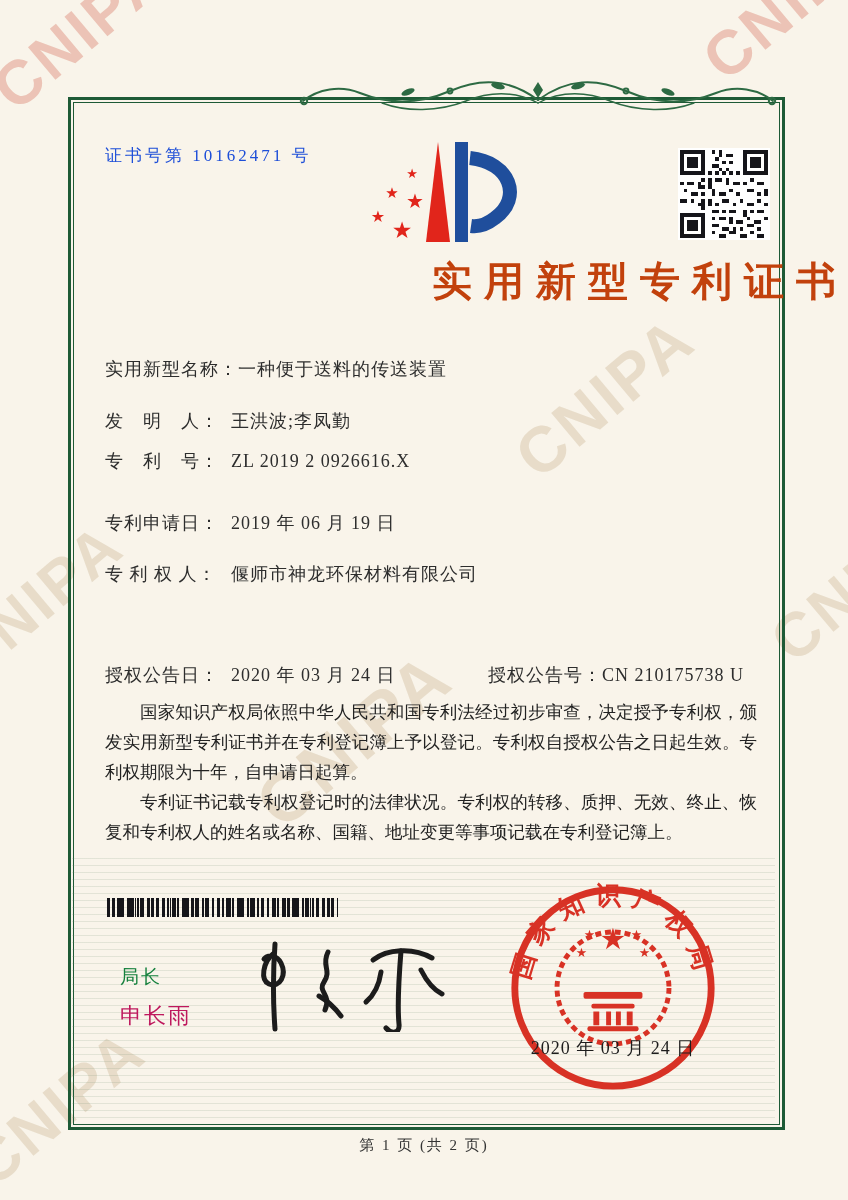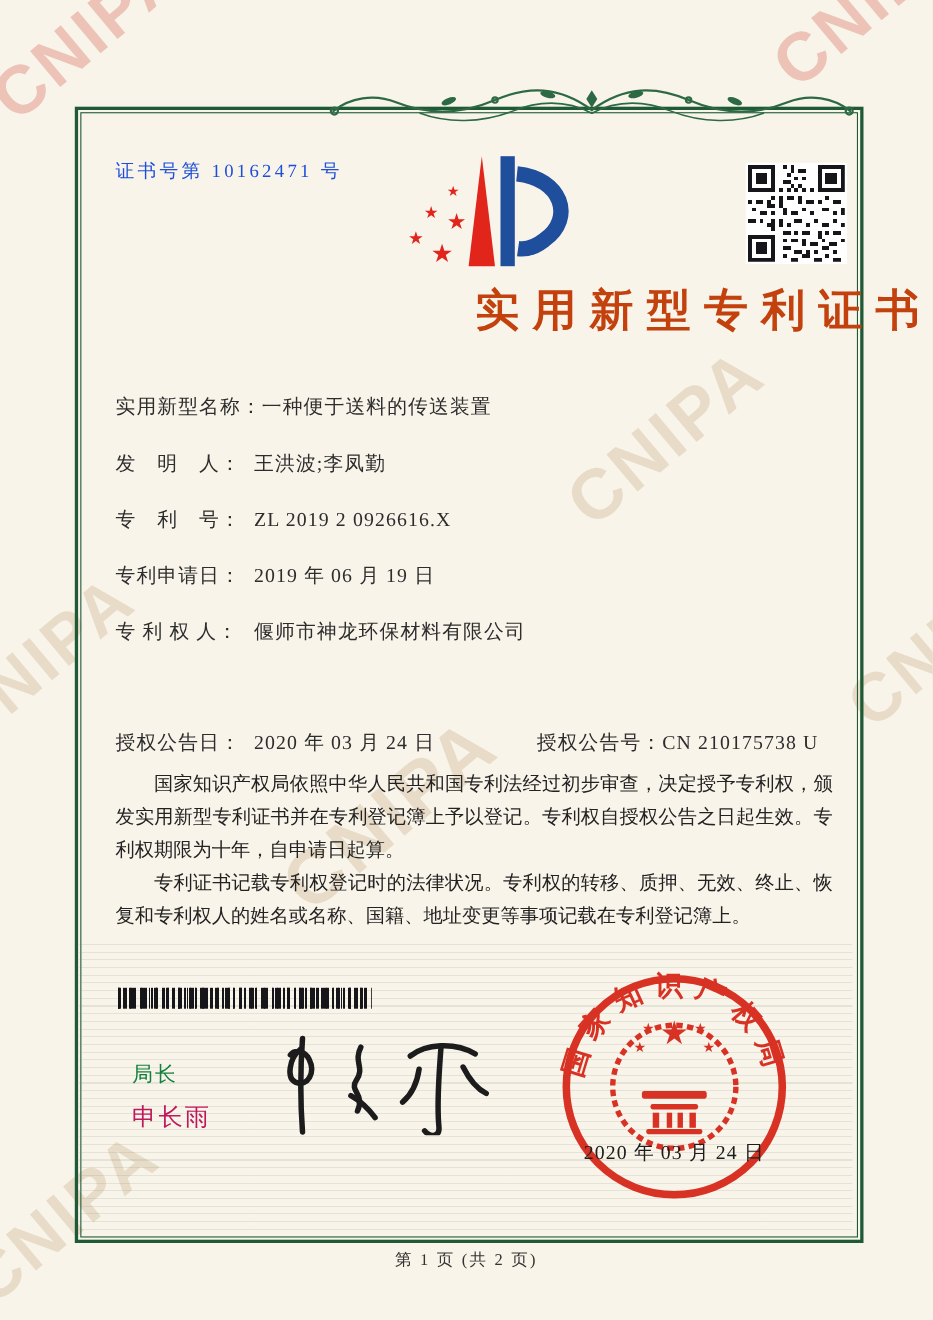--- a/index.html
+++ b/index.html
@@ -34,21 +34,21 @@
   
   .cert-no{position:absolute;left:105px;top:144px;font-size:17px;letter-spacing:3px;color:#1d4ed8;}
   .logo{position:absolute;left:352px;top:138px;}
   .qr{position:absolute;left:678px;top:148px;width:88px;height:88px;background:#fff;padding:2px;}
   .title{position:absolute;left:0;top:254px;width:100%;text-align:right;
     font-size:40px;font-weight:bold;letter-spacing:12px;color:#c2410c;}
   
   .row{position:absolute;left:105px;width:660px;font-size:18px;color:#2d2d2d;letter-spacing:1px;}
   .row .lbl{display:inline-block;min-width:126px;}
   .row .second{position:absolute;left:383px;top:0;}
-  .r1{top:357px}.r2{top:409px}.r3{top:460px}.r4{top:511px}
+  .r1{top:357px}.r2{top:409px}.r3{top:449px}.r4{top:511px}
   .r5{top:562px}.r6{top:612px}.r7{top:663px}
   
   .body-text{position:absolute;left:105px;top:697px;width:652px;
     font-size:17.5px;line-height:30px;color:#222;text-align:justify;}
   .body-text p{margin:0;text-indent:2em;}
   
   .barcode{position:absolute;left:107px;top:898px;width:231px;height:19px;
     background-image:
       repeating-linear-gradient(90deg,#15151a 0 2px,rgba(0,0,0,0) 2px 5px),
       repeating-linear-gradient(90deg,#15151a 0 1px,rgba(0,0,0,0) 1px 7px),

